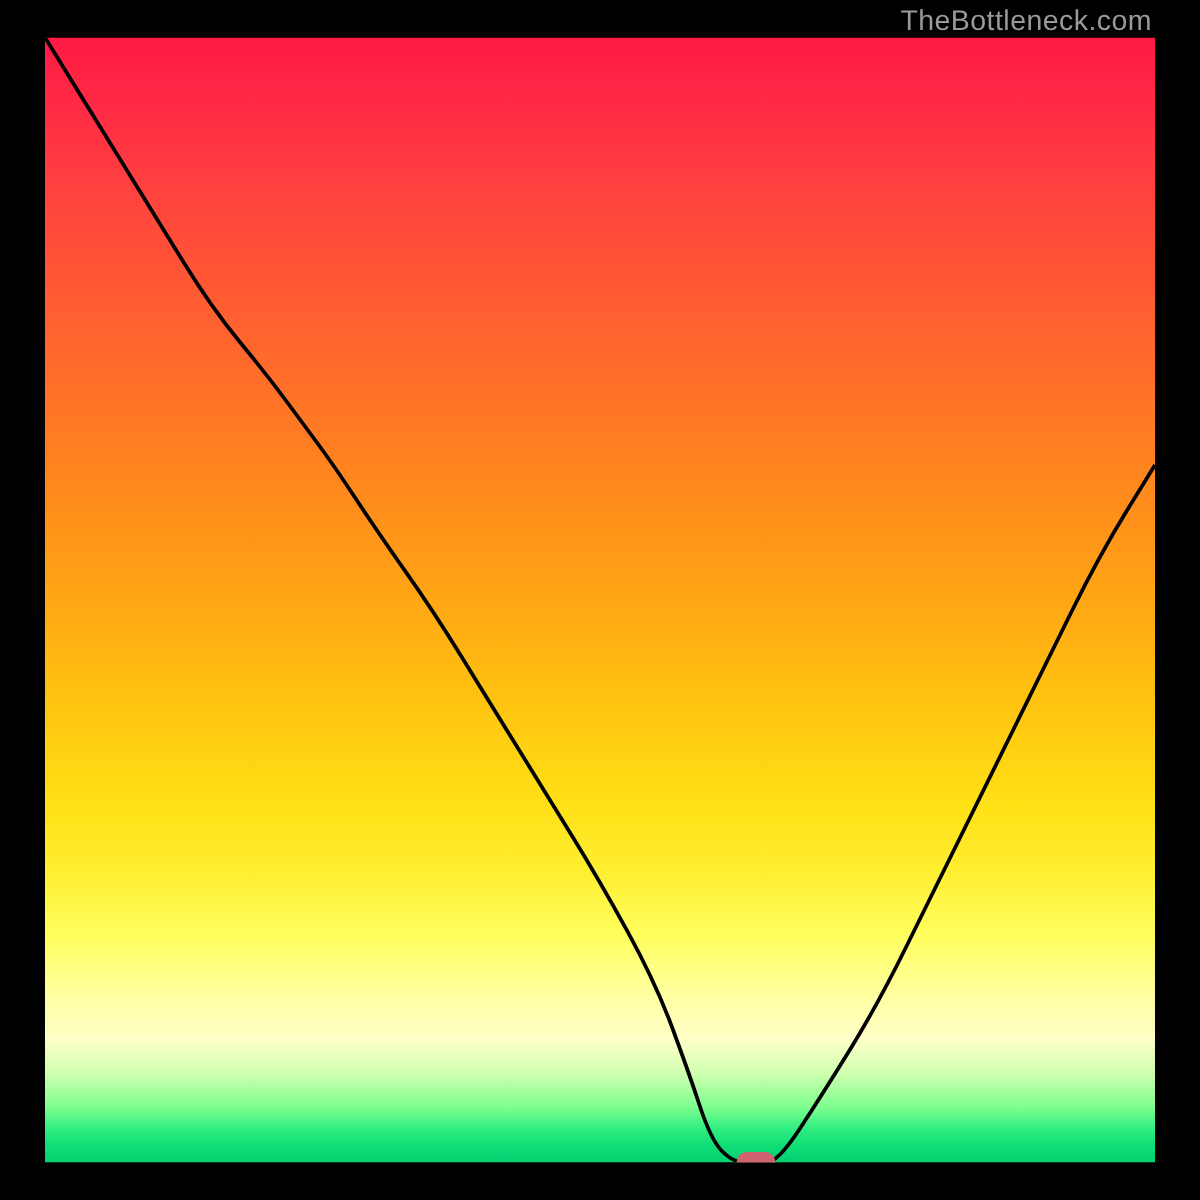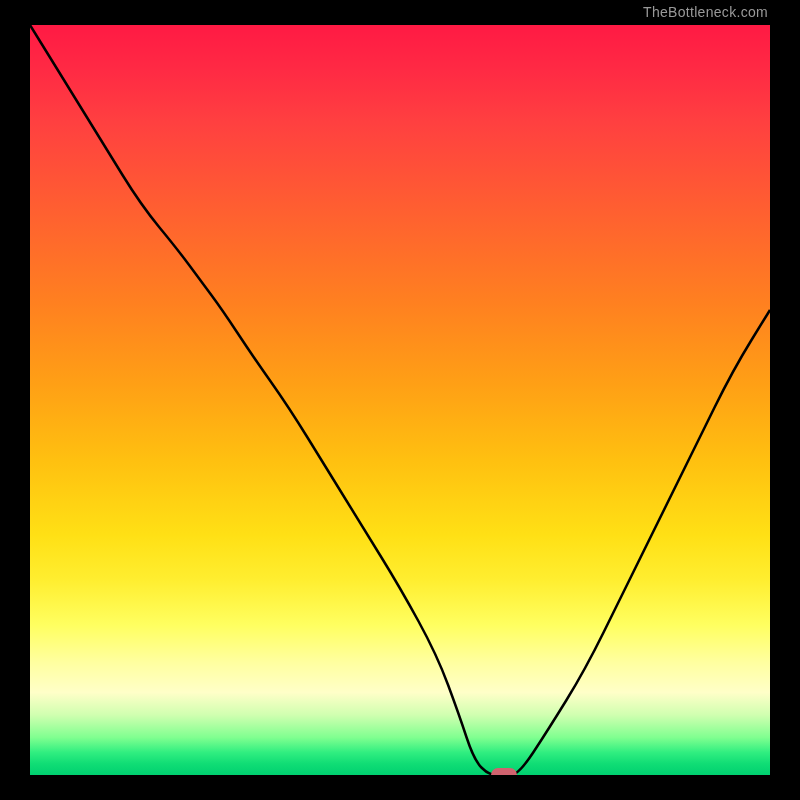--- a/index.html
+++ b/index.html
@@ -44,21 +44,21 @@
       #30ee80 97%,
       #10dd75 98.5%,
       #00d070 100%
     );
   }
   .watermark {
     position: absolute;
     top: 4px;
     right: 32px;
     color: #999;
-    font-size: 14px;
+    font-size: 19px;
     font-weight: 400;
     letter-spacing: 0.3px;
   }
   svg.curve {
     position: absolute;
     inset: 0;
   }
   .marker {
     position: absolute;
     width: 26px;

